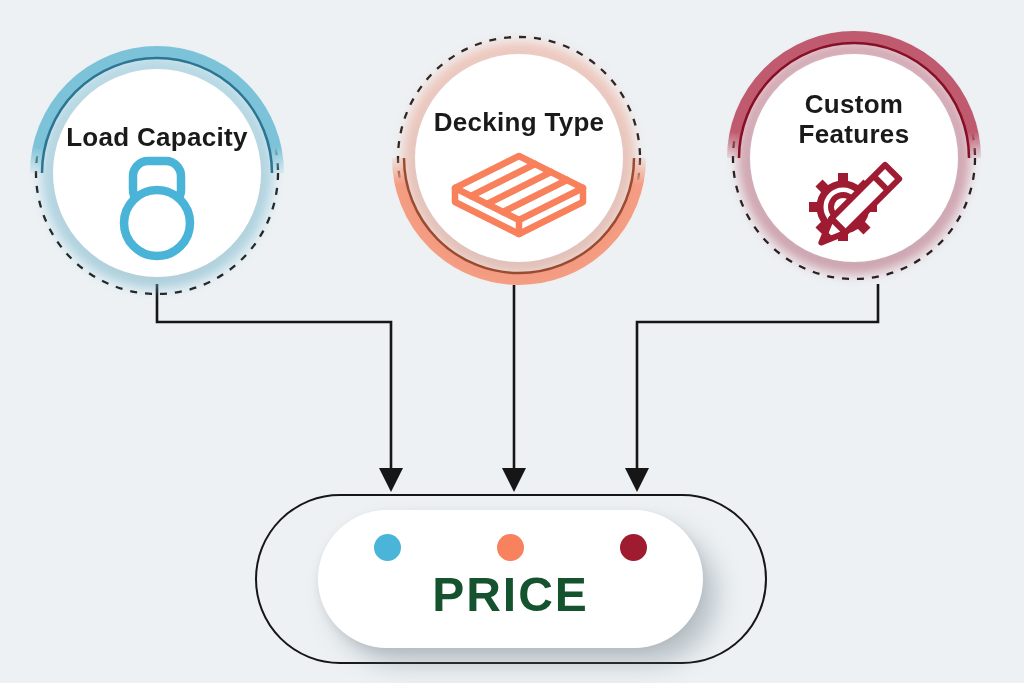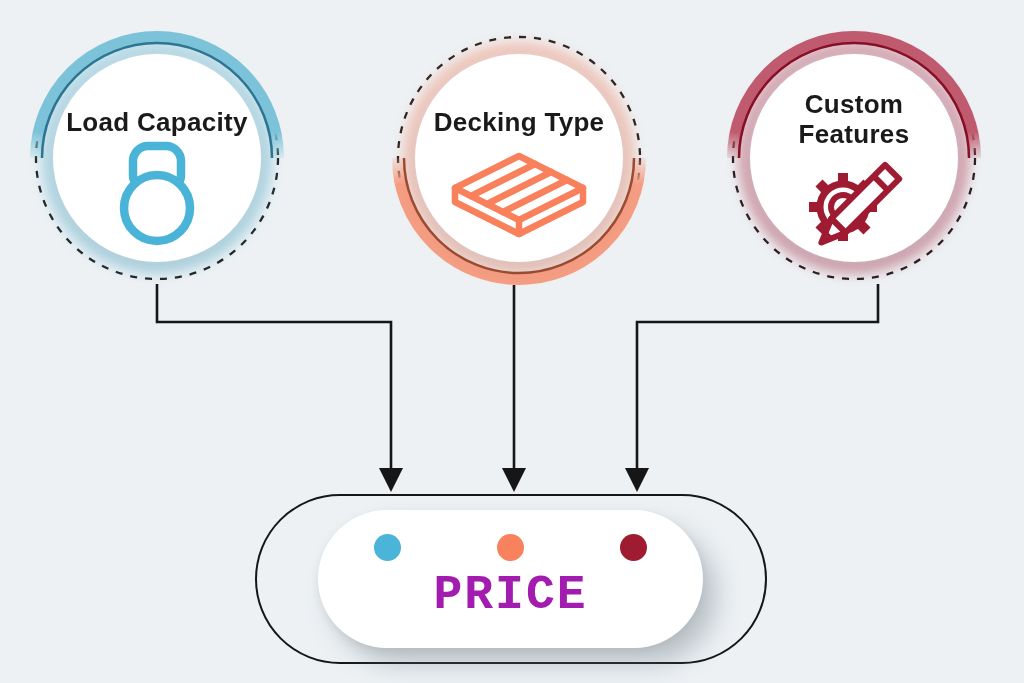--- a/index.html
+++ b/index.html
@@ -28,43 +28,43 @@
     position:absolute;left:61px;top:14px;width:385px;height:138px;
     background:#ffffff;border-radius:69px;
     box-shadow:14px 16px 24px rgba(110,125,135,.40), 0 3px 8px rgba(0,0,0,.07);
     display:flex;flex-direction:column;align-items:center;
   }
   .dots-row{
     display:flex;justify-content:center;gap:96px;margin-top:24px;
   }
   .dot{width:27px;height:27px;border-radius:50%;}
   .price-label{
-    margin-top:10px;font-size:48px;font-weight:800;color:#a21caf;
-    letter-spacing:2px;line-height:1;font-family:Liberation Mono, monospace;
+    margin-top:10px;font-size:48px;font-weight:800;color:#14532d;
+    letter-spacing:2px;line-height:1;
   }
 </style>
 </head>
 <body style="background: rgb(237, 241, 244);">
 
 <div class="stage">
 
   <svg class="arrows-layer" width="1024" height="683" viewBox="0 0 1024 683">
     <g stroke="#161616" stroke-width="2.6" fill="none">
       <path d="M157,284 L157,322 L391,322 L391,471"></path>
       <path d="M514,285 L514,471"></path>
       <path d="M878,284 L878,322 L637,322 L637,471"></path>
     </g>
     <g fill="#161616" stroke="none">
       <polygon points="379,468 403,468 391,492"></polygon>
       <polygon points="502,468 526,468 514,492"></polygon>
       <polygon points="625,468 649,468 637,492"></polygon>
     </g>
   </svg>
 
-  <div class="factor" style="left:22px;top:23px;">
+  <div class="factor" style="left:22px;top:38px;">
     <svg width="270" height="270" viewBox="0 0 270 270">
       <defs>
         <linearGradient id="bandfade1" x1="0" y1="0" x2="0" y2="1">
           <stop offset="0" stop-opacity="1" stop-color="#7cc3da"></stop>
           <stop offset="0.78" stop-opacity="1" stop-color="#7cc3da"></stop>
           <stop offset="1" stop-opacity="0.15" stop-color="#7cc3da"></stop>
         </linearGradient>
       </defs>
       <circle cx="135" cy="135" r="121" fill="none" stroke="#1c1c1c" stroke-width="2.3" stroke-dasharray="7 8"></circle>
       <circle class="glow" cx="135" cy="135" r="108" fill="none" stroke-width="16" stroke="#7cc3da"></circle>

